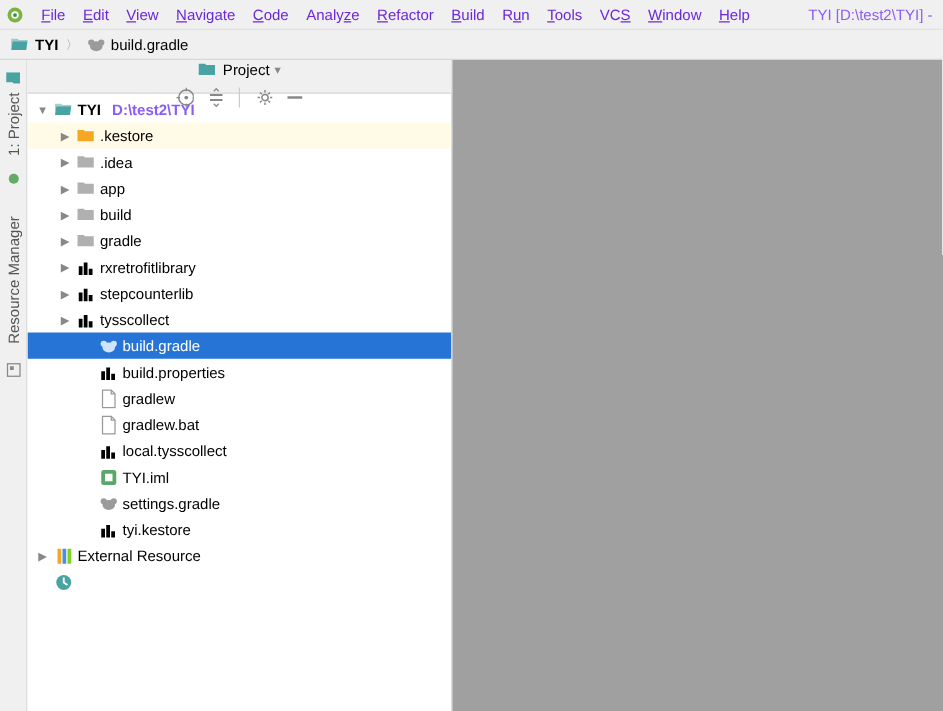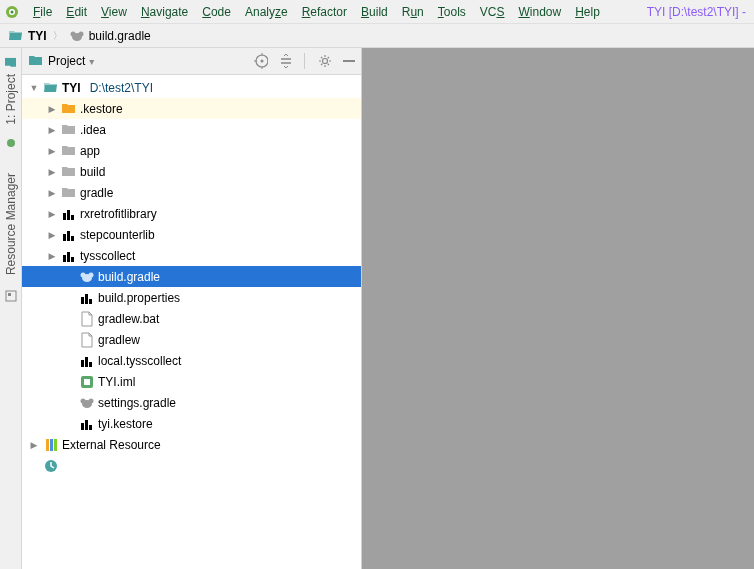--- a/index.html
+++ b/index.html
@@ -1,53 +1,53 @@
 <!DOCTYPE html>
 <html><head>
 <meta charset="utf-8">
 <style>
 * { margin: 0; padding: 0; box-sizing: border-box; font-family: "Segoe UI", Arial, sans-serif; font-size: 12px; }
 body { width: 754px; height: 569px; background: #f0f0f0; display: flex; flex-direction: column; overflow: hidden; }
 
 .menubar { height: 24px; background: #f0f0f0; display: flex; align-items: center; padding: 0 4px; border-bottom: 1px solid #e0e0e0; }
 .menubar .logo { width: 16px; height: 16px; margin-right: 6px; display: flex; align-items: center; justify-content: center; }
-.menubar .menu-item { padding: 2px 7px; cursor: default; color: #14532d; }
+.menubar .menu-item { padding: 2px 7px; cursor: default; color: #6d28d9; }
 .menubar .menu-item .ul { text-decoration: underline; }
 .menubar .spacer { flex: 1; }
 .menubar .title { color: #8b5cf6; padding-right: 4px; }
 
 .breadcrumb { height: 24px; background: #f0f0f0; display: flex; align-items: center; padding: 0 8px; border-bottom: 1px solid #d8d8d8; gap: 6px; }
 .breadcrumb .crumb { display: flex; align-items: center; gap: 4px; color: #000; }
 .breadcrumb .sep { color: #999; font-size: 10px; }
 
 .workarea { flex: 1; display: flex; overflow: hidden; }
 
 .left-gutter { width: 22px; background: #f0f0f0; border-right: 1px solid #d8d8d8; display: flex; flex-direction: column; align-items: center; }
 .gutter-tab { writing-mode: vertical-rl; transform: rotate(180deg); padding: 10px 2px; font-size: 11px; color: #555; display: flex; align-items: center; gap: 4px; cursor: default; }
 .gutter-dot { width: 8px; height: 8px; border-radius: 50%; background: #6a6; margin: 4px 0; }
 .gutter-icon { width: 14px; height: 14px; margin: 4px 0; }
 
 .project-panel { width: 340px; background: #fff; border-right: 1px solid #d0d0d0; display: flex; flex-direction: column; }
-.panel-header { height: 27px; background: #f0f0f0; border-bottom: 1px solid #d8d8d8; display: flex; align-items: center; padding: 0 6px; gap: 6px; }
+.panel-header { height: 27px; background: #f0f0f0; border-bottom: 1px solid #d8d8d8; display: flex; align-items: center; padding: 0 6px; gap: 6px; flex-direction: column; }
 .panel-header .title-wrap { display: flex; align-items: center; gap: 4px; flex: 1; }
 .panel-header .title-wrap .label { font-weight: 400; color: #000; }
 .panel-header .arrow { color: #888; font-size: 10px; }
 .panel-header .tool-icons { display: flex; align-items: center; gap: 10px; color: #888; }
 .panel-header .tool-icon { width: 14px; height: 14px; cursor: default; display: flex; align-items: center; justify-content: center; }
 .panel-header .divider { width: 1px; height: 16px; background: #ccc; margin: 0 2px; }
 
 .tree { flex: 1; overflow: auto; padding-top: 2px; }
 .tree-row { height: 21px; display: flex; align-items: center; padding-left: 6px; gap: 3px; cursor: default; color: #000; }
 .tree-row.highlight { background: #fffbe6; }
 .tree-row.selected { background: #2675d6; color: #fff; }
 .tree-row .expand { width: 12px; color: #888; font-size: 9px; text-align: center; }
 .tree-row.selected .expand { color: #cde; }
 .tree-row .node-icon { width: 16px; height: 16px; display: flex; align-items: center; justify-content: center; flex-shrink: 0; }
 .tree-row .node-label { white-space: nowrap; }
-.tree-row .node-hint { color: #0c4a6e; margin-left: 6px; }
+.tree-row .node-hint { color: #8b5cf6; margin-left: 6px; font-weight: bold; }
 .indent-0 { padding-left: 6px; }
 .indent-1 { padding-left: 24px; }
 .indent-2 { padding-left: 42px; }
 
 .editor-area { flex: 1; background: #a0a0a0; }
 
 
 .ic-folder { fill: #b0b0b0; }
 .ic-folder-orange { fill: #f5a623; }
 .ic-folder-teal { fill: #4aa3a3; }
@@ -309,30 +309,30 @@
           </span>
         <span class="node-label">build.properties</span>
       </div>
       <div class="tree-row indent-2">
         <span class="expand"></span>
         <span class="node-icon">
             <svg width="16" height="16">
               <use href="#i-file"></use>
             </svg>
           </span>
+        <span class="node-label">gradlew</span>
+      </div>
+      <div class="tree-row indent-2">
+        <span class="expand"></span>
+        <span class="node-icon">
+            <svg width="16" height="16">
+              <use href="#i-file"></use>
+            </svg>
+          </span>
         <span class="node-label">gradlew.bat</span>
-      </div>
-      <div class="tree-row indent-2">
-        <span class="expand"></span>
-        <span class="node-icon">
-            <svg width="16" height="16">
-              <use href="#i-file"></use>
-            </svg>
-          </span>
-        <span class="node-label">gradlew</span>
       </div>
       <div class="tree-row indent-2">
         <span class="expand"></span>
         <span class="node-icon">
             <svg width="16" height="16" class="ic-bars">
               <use href="#i-bars"></use>
             </svg>
           </span>
         <span class="node-label">local.tysscollect</span>
       </div>

